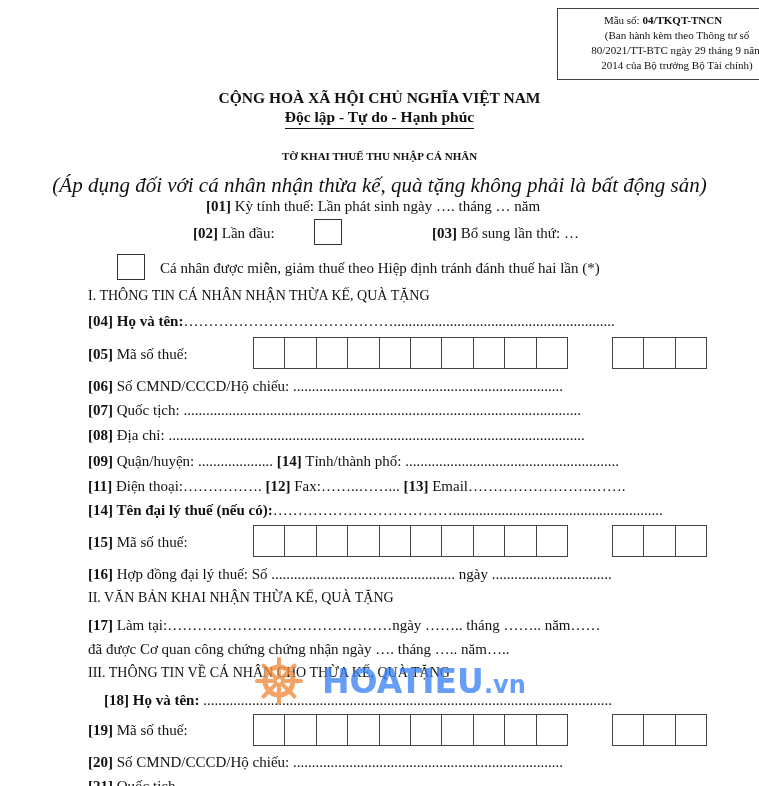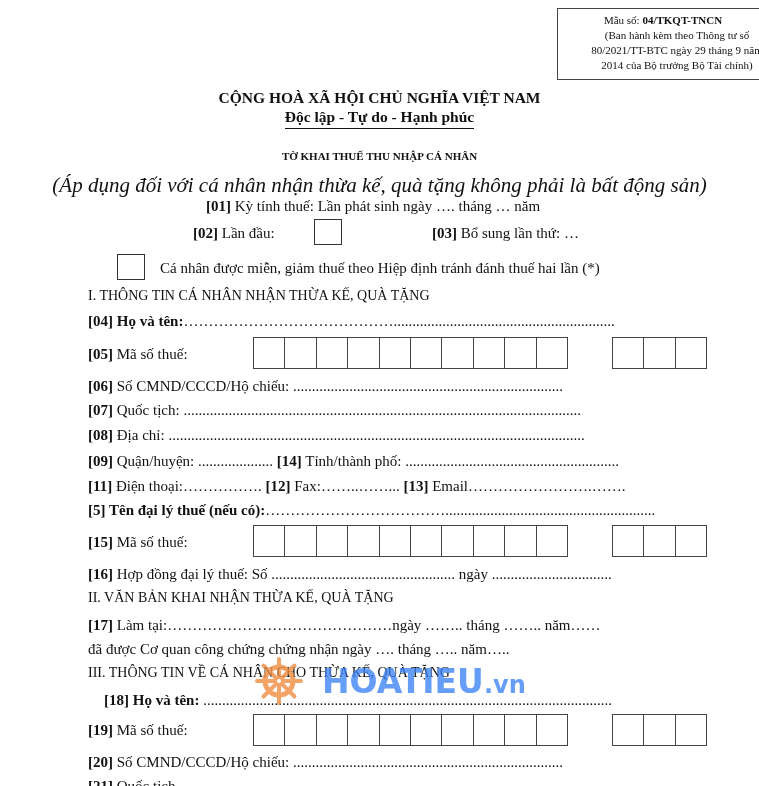--- a/index.html
+++ b/index.html
@@ -112,21 +112,21 @@
 <div class="row" style="top:427px;">
   <b>[08]</b><span> Địa chỉ: ...............................................................................................................</span>
 </div>
 <div class="row" style="top:453px;">
   <b>[09]</b><span> Quận/huyện: .................... </span><b>[14]</b><span> Tỉnh/thành phố: .........................................................</span>
 </div>
 <div class="row" style="top:478px;">
   <b>[11]</b><span> Điện thoại:……………. </span><b>[12]</b><span> Fax:……..……... </span><b>[13]</b><span> Email…………………….…….</span>
 </div>
 <div class="row" style="top:502px;">
-  <b>[5] Tên đại lý thuế (nếu có):</b><span>………………………………........................................................</span>
+  <b>[14] Tên đại lý thuế (nếu có):</b><span>………………………………........................................................</span>
 </div>
 <div class="row" style="top:534px;">
   <b>[15]</b><span> Mã số thuế:</span>
 </div>
 <div class="tax-group" style="left:253px; top:525px;">
   <div class="tax-cell"></div>
   <div class="tax-cell"></div>
   <div class="tax-cell"></div>
   <div class="tax-cell"></div>
   <div class="tax-cell"></div>

